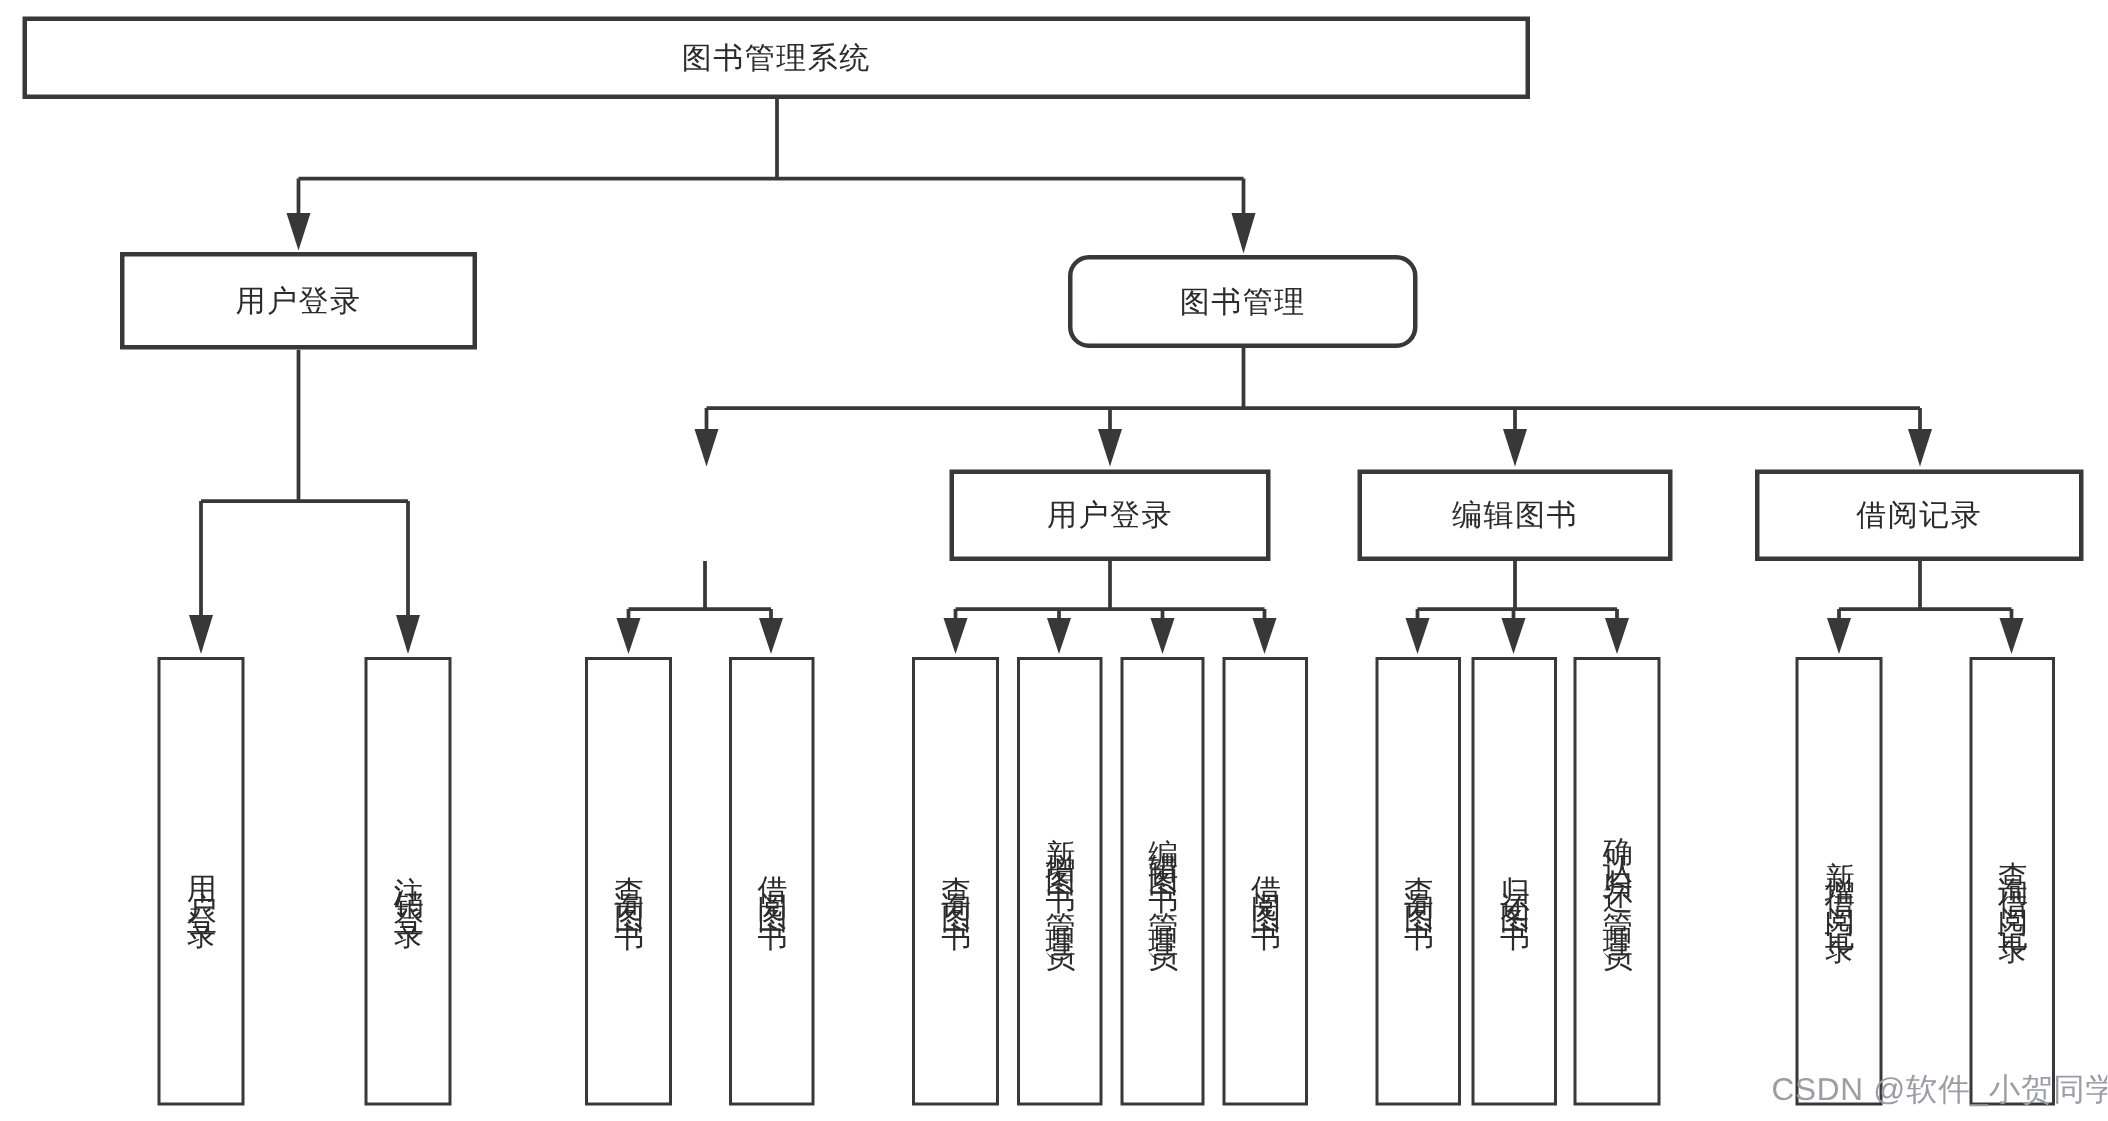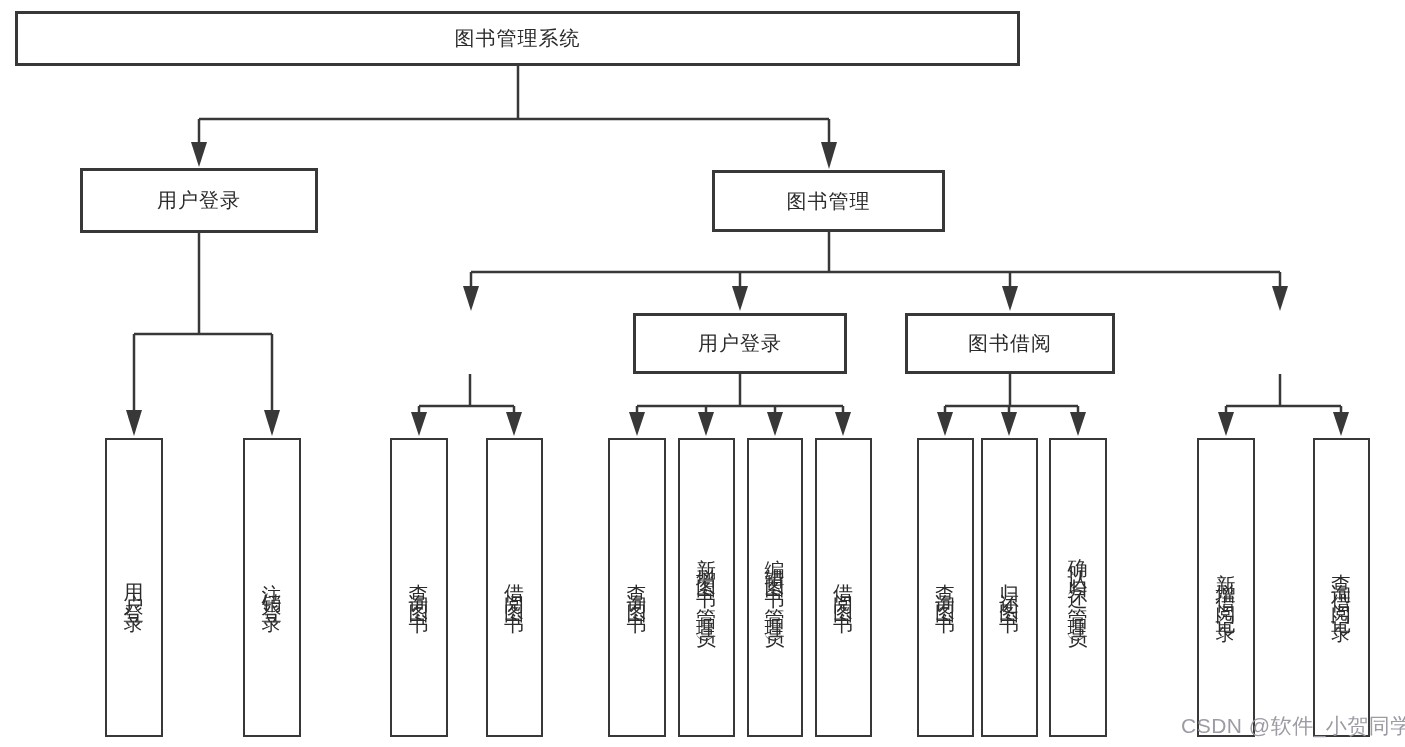--- a/index.html
+++ b/index.html
@@ -127,24 +127,25 @@
       <line x1="1226" y1="406" x2="1226" y2="415"></line>
       <polygon points="1218,412 1234,412 1226,436"></polygon>
       <line x1="1341" y1="406" x2="1341" y2="415"></line>
       <polygon points="1333,412 1349,412 1341,436"></polygon>
     </g>
   </svg>
 
   <div class="node hnode" style="left:15px;top:11px;width:1005px;height:55px;">图书管理系统</div>
 
   <div class="node hnode" style="left:80px;top:168px;width:238px;height:65px;">用户登录</div>
-  <div class="node hnode" style="left:712px;top:170px;width:233px;height:62px;">图书管理</div>
+  <div class="node hnode" style="left:712px;top:170px;width:233px;height:62px;border-radius:14px;">图书管理</div>
 
   <div class="node hnode" style="left:633px;top:313px;width:214px;height:61px;">用户登录</div>
-  <div class="node hnode" style="left:905px;top:313px;width:210px;height:61px;">图书借阅</div>
+  <div class="node hnode" style="left:905px;top:313px;width:210px;height:61px;">编辑图书</div>
+  <div class="node hnode" style="left:1170px;top:313px;width:219px;height:61px;">借阅记录</div>
 
   <div class="node leaf" style="left:105px;top:438px;width:58px;height:299px;">
     <span class="vtext">用户登录</span>
   </div>
   <div class="node leaf" style="left:243px;top:438px;width:58px;height:299px;">
     <span class="vtext">注销登录</span>
   </div>
 
   <div class="node leaf" style="left:390px;top:438px;width:58px;height:299px;">
     <span class="vtext">查询图书</span>

